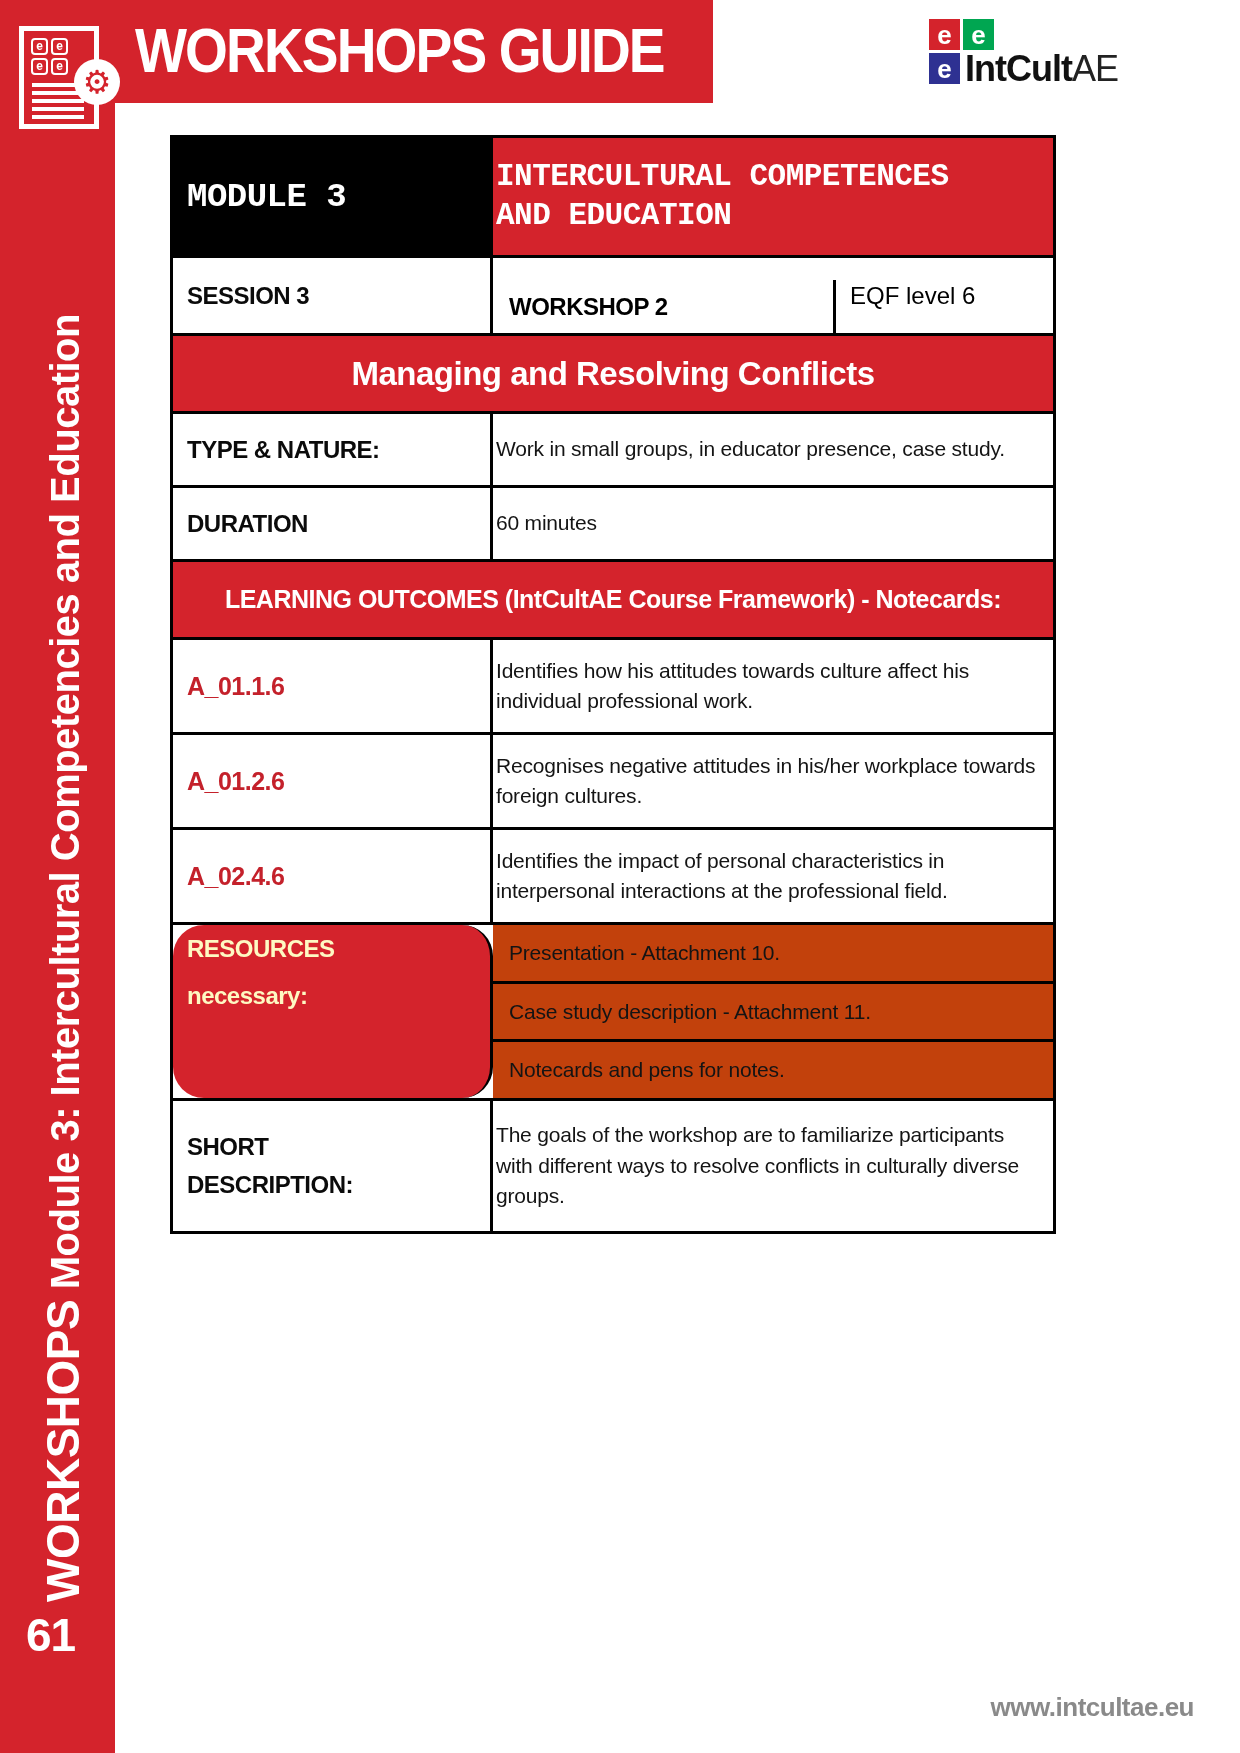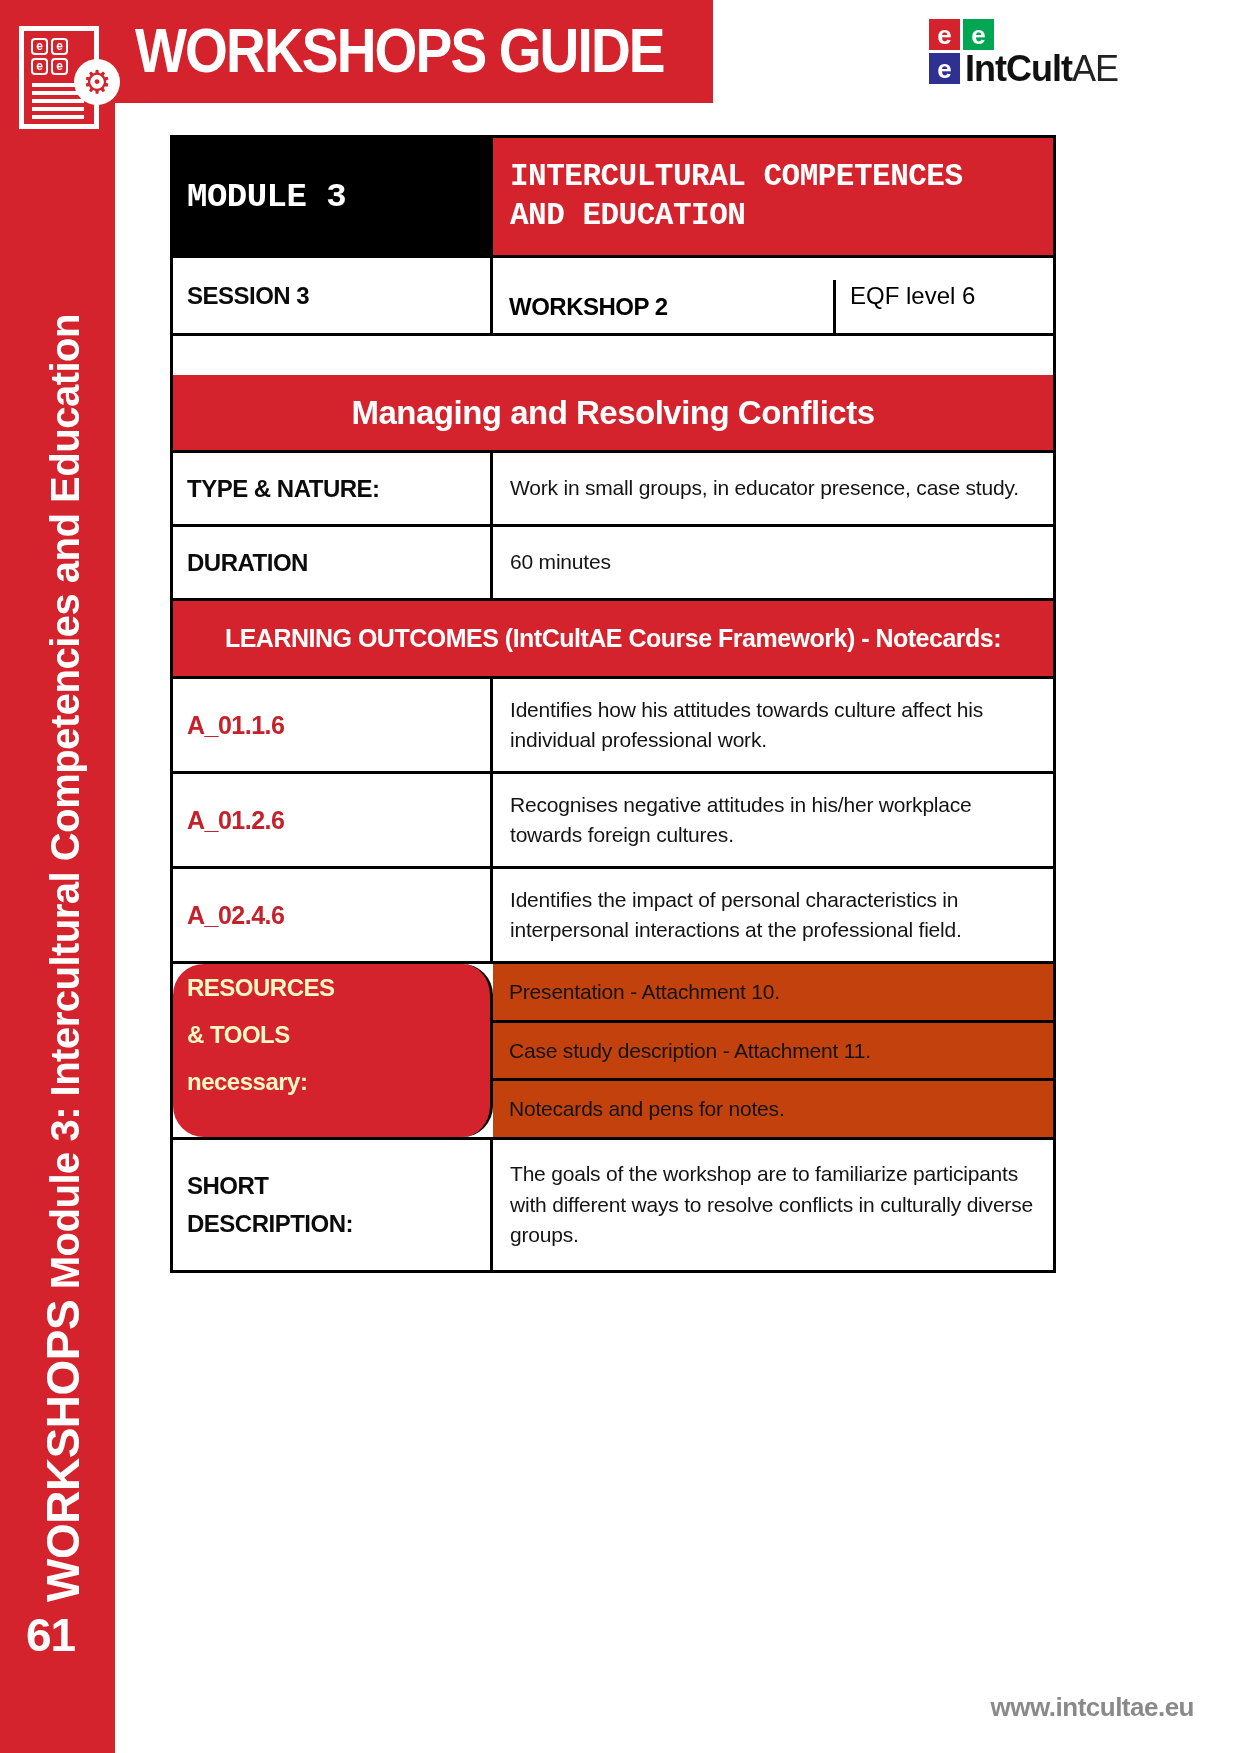--- a/index.html
+++ b/index.html
@@ -51,30 +51,30 @@
   .brand .row2{margin-top:3px;}
   
   .sheet{
     position:absolute;left:170px;top:135px;width:880px;border:3px solid #000;box-sizing:content-box;
   }
   .trow{display:flex;box-sizing:border-box;border-bottom:3px solid #000;}
   .trow:last-child{border-bottom:none;}
   .cell{box-sizing:border-box;display:flex;flex-direction:column;justify-content:center;}
   .rb{border-right:3px solid #000;}
   .lab{width:320px;padding-left:14px;font-weight:bold;font-size:24px;color:#0b0b0b;letter-spacing:-0.5px;}
-  .val{flex:1;padding-left:17px;padding-right:14px;font-size:21px;color:#141414;letter-spacing:-0.2px;line-height:1.45;}
+  .val{flex:1;padding-left:3px;padding-right:14px;font-size:21px;color:#141414;letter-spacing:-0.2px;line-height:1.45;}
   .r-head{height:120px;font-family:Liberation Mono, monospace;}
   .cell-module{background:#000;color:#fff;font-size:34px;}
   .cell-modtitle{background:#d4232c;color:#fff;font-weight:bold;font-size:31px;line-height:1.25;letter-spacing:-0.5px;}
   .r-session{height:78px;}
   .cell-workshop{width:343px;font-weight:bold;font-size:24px;padding-left:16px;letter-spacing:-0.5px;margin-top:22px;}
   .cell-eqf{width:217px;font-size:24px;padding-left:14px;}
   .banner{height:78px;background:#d4232c;color:#fff;font-weight:bold;text-align:center;
     display:flex;align-items:center;justify-content:center;letter-spacing:-0.5px;}
-  .banner-title{font-size:33px;margin-top:39px;}
+  .banner-title{font-size:33px;}
   .banner-lo{font-size:25px;}
   .r-type,.r-duration{height:74px;}
   .r-outcome{height:95px;}
   .code{color:#c4212b;font-size:25px;}
   .r-resources{height:176px;}
   .cell-res{background:#d4232c;color:#fef9c3;justify-content:flex-start;border-radius:31px;}
   .cell-res div{line-height:47px;font-size:24px;}
   .res-items{flex:1;display:flex;flex-direction:column;}
   .res-item{flex:1;background:#c2410c;border-bottom:3px solid #000;box-sizing:border-box;
     display:flex;align-items:center;padding-left:16px;font-size:21px;letter-spacing:-0.2px;color:#141414;}
@@ -158,21 +158,20 @@
   </div>
 
   <div class="trow r-outcome">
     <div class="cell lab rb code">A_02.4.6</div>
     <div class="cell val">Identifies the impact of personal characteristics in interpersonal interactions at the professional field.</div>
   </div>
 
   <div class="trow r-resources">
     <div class="cell lab rb cell-res">
       <div>RESOURCES</div>
-      <div>&amp; TOOLS</div>
       <div>necessary:</div>
     </div>
     <div class="res-items">
       <div class="res-item">Presentation - Attachment 10.</div>
       <div class="res-item">Case study description - Attachment 11.</div>
       <div class="res-item">Notecards and pens for notes.</div>
     </div>
   </div>
 
   <div class="trow r-short">

